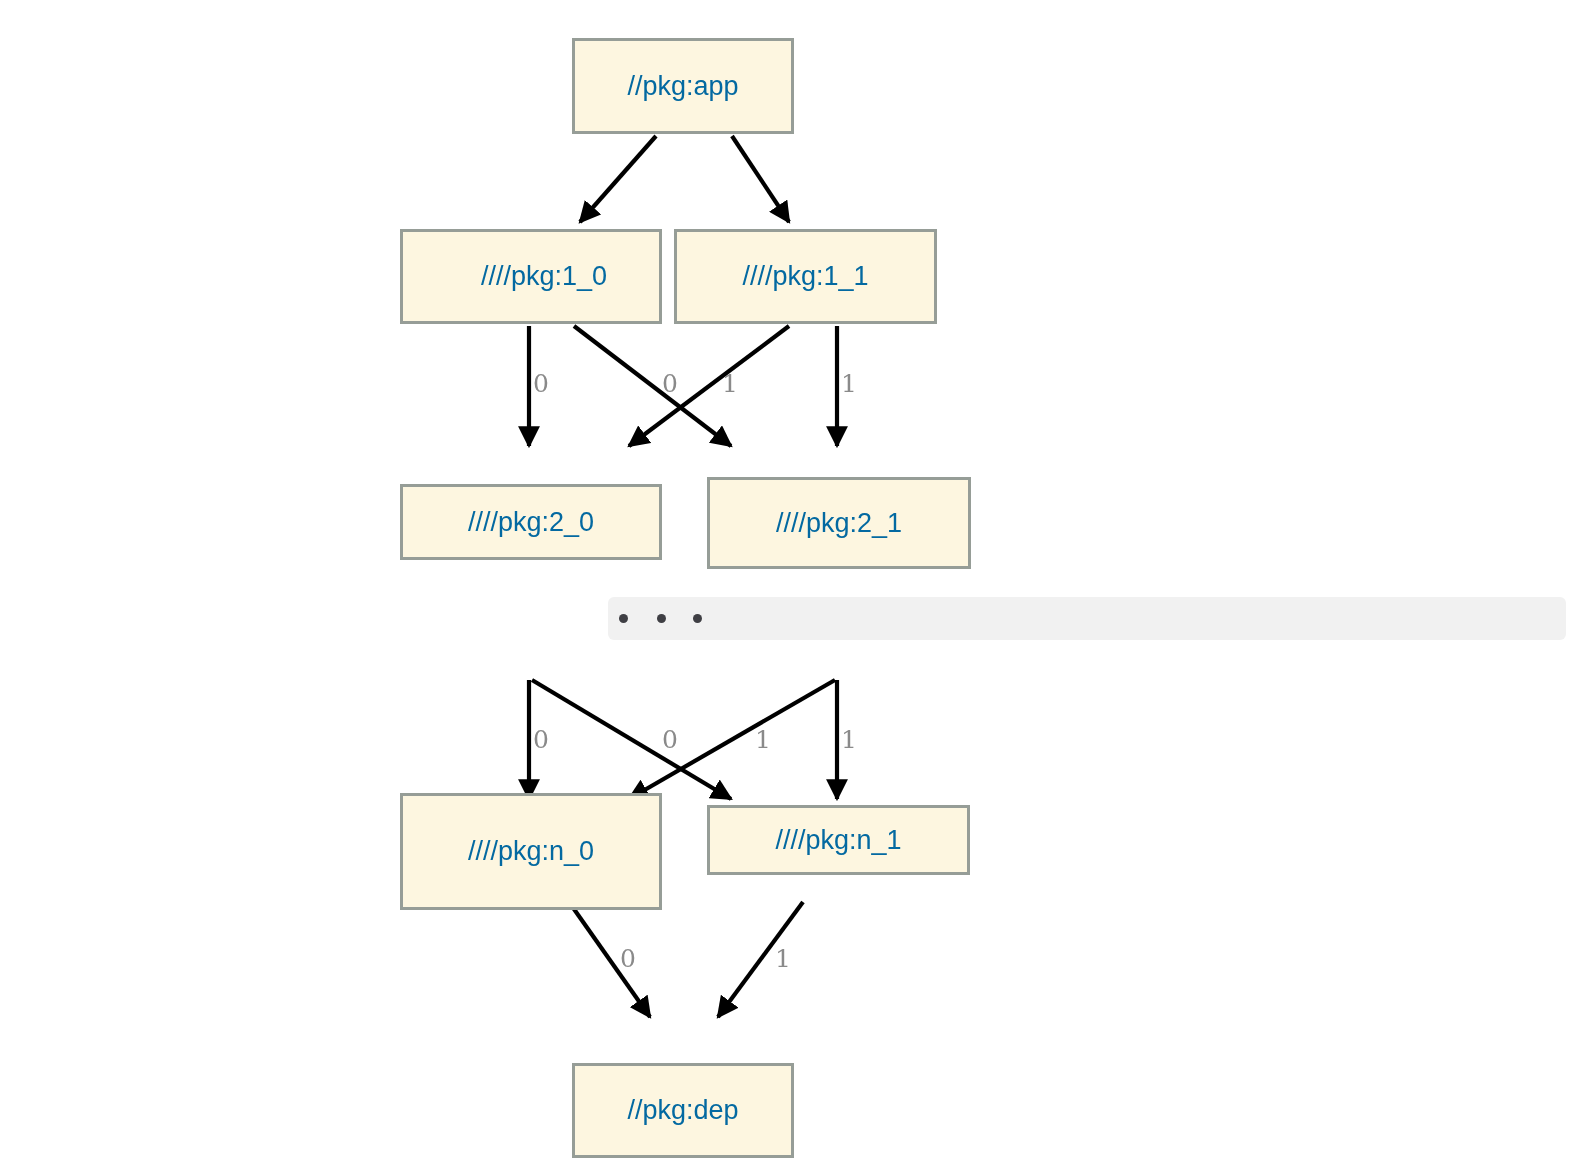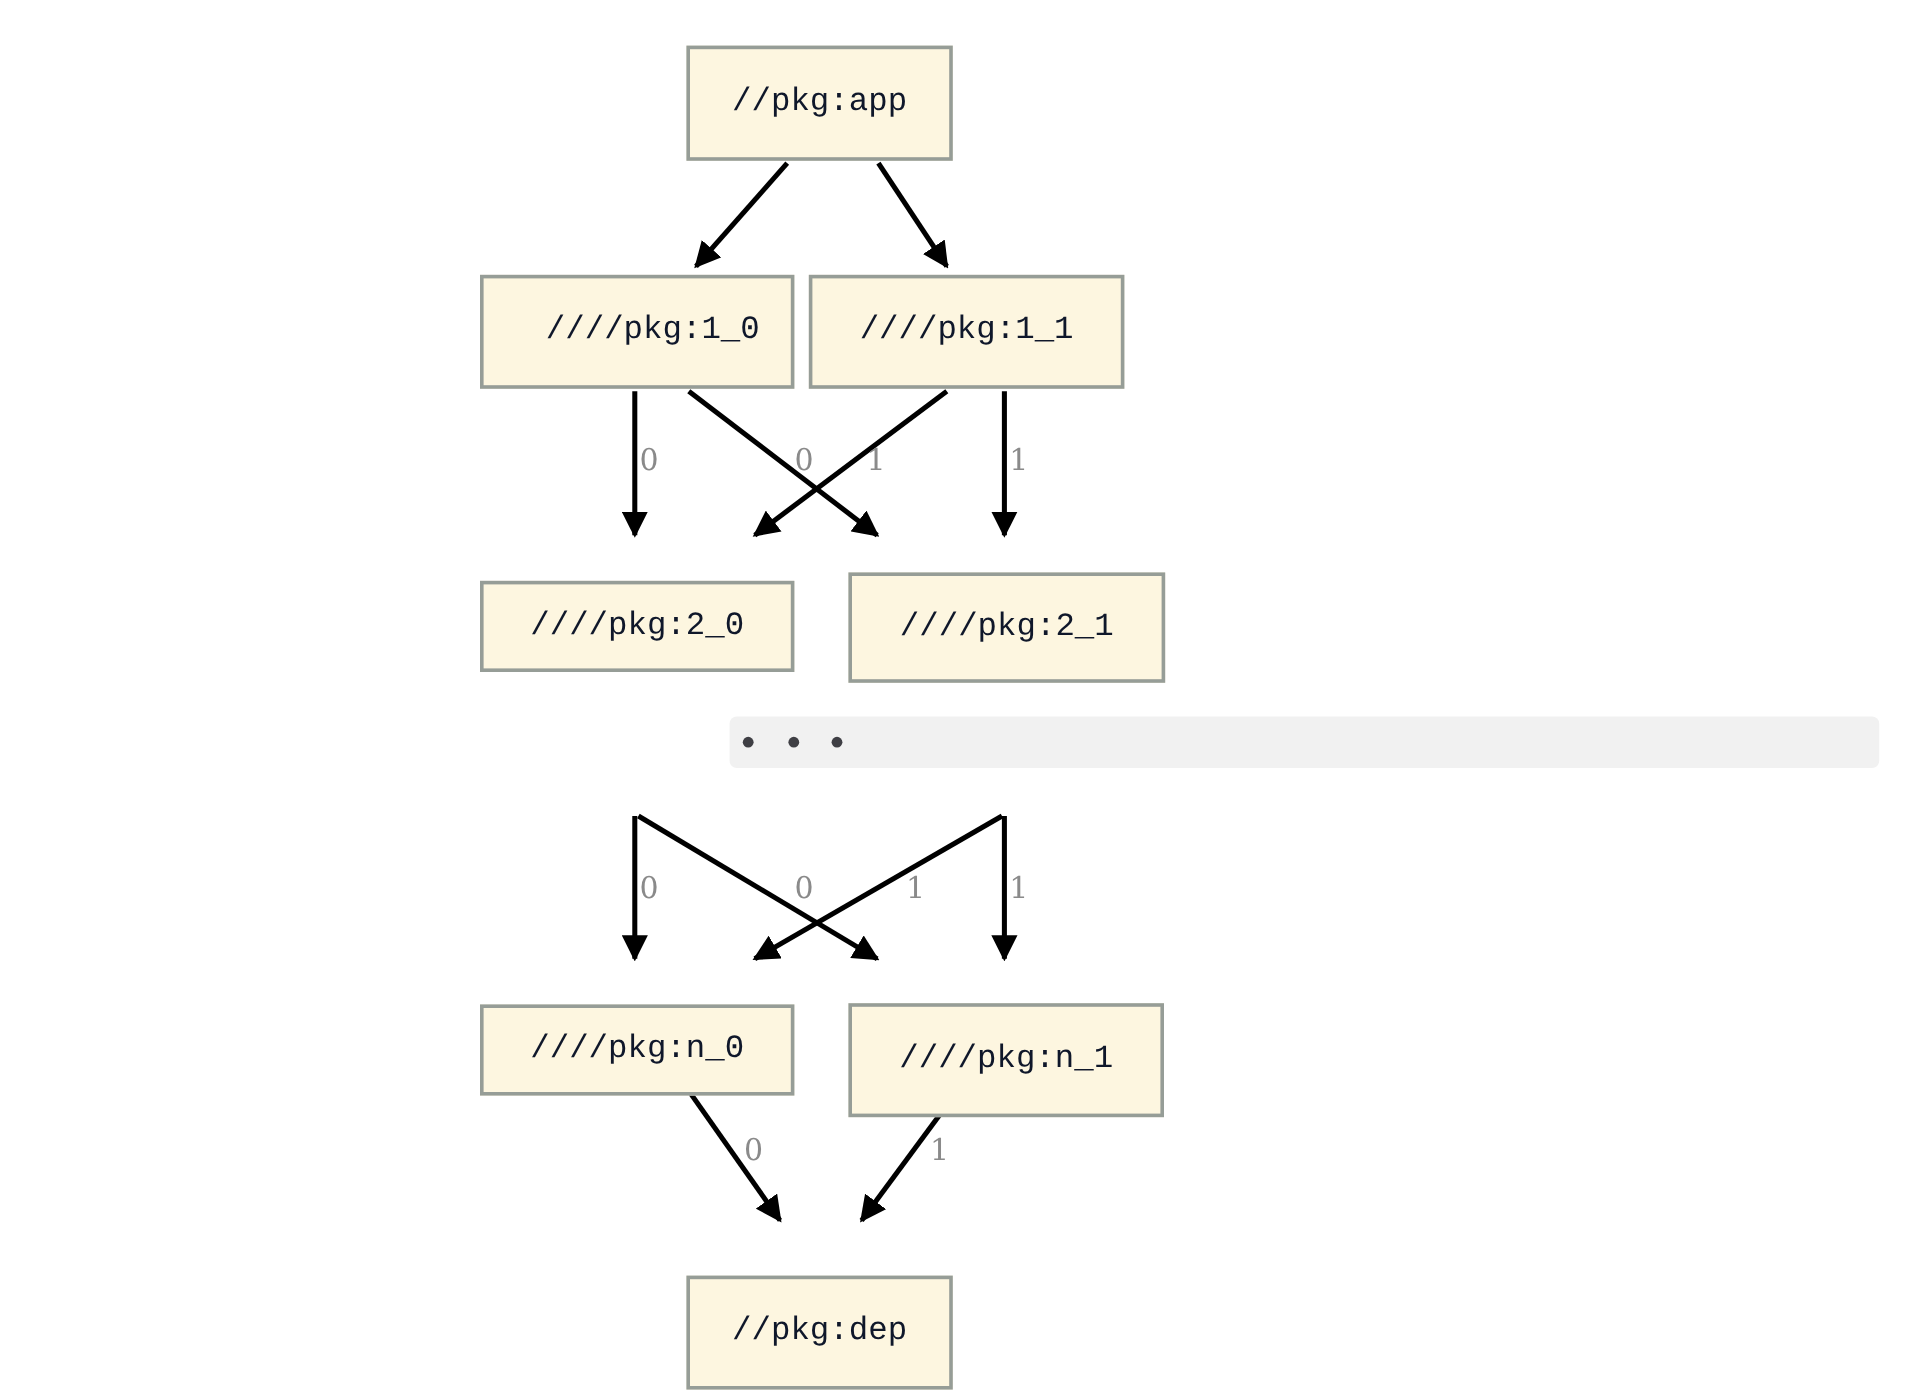--- a/index.html
+++ b/index.html
@@ -33,23 +33,23 @@
     position: absolute;
     box-sizing: border-box;
     background: #fdf6e0;
     border: 3px solid #969d97;
     display: flex;
     align-items: center;
     justify-content: center;
     z-index: 3;
   }
   .node-label {
-    font-family: Liberation Mono, monospace;
+    font-family: Liberation Sans, sans-serif;
     font-size: 27px;
-    color: #0f172a;
+    color: #0369a1;
     letter-spacing: 0px;
     white-space: nowrap;
     line-height: 1;
   }
   .edge-label {
     position: absolute;
     font-family: "DejaVu Serif", serif;
     font-size: 25px;
     color: #8a8a8a;
     z-index: 4;
@@ -147,25 +147,25 @@
   </div>
 
   <div class="node-box" style="left:400px; top:452px; width:262px; height:76px;margin-top:32px;">
     <span class="node-label">////pkg:2_0</span>
   </div>
 
   <div class="node-box" style="left:707px; top:477px; width:264px; height:92px;">
     <span class="node-label">////pkg:2_1</span>
   </div>
 
-  <div class="node-box" style="left:400px; top:837px; width:262px; height:76px;">
+  <div class="node-box" style="left:400px; top:793px; width:262px; height:117px;">
     <span class="node-label">////pkg:n_0</span>
   </div>
 
-  <div class="node-box" style="left:707px; top:805px; width:263px; height:95px;margin-top:31px;">
+  <div class="node-box" style="left:707px; top:805px; width:263px; height:70px;">
     <span class="node-label">////pkg:n_1</span>
   </div>
 
   <div class="node-box" style="left:572px; top:1063px; width:222px; height:95px;">
     <span class="node-label">//pkg:dep</span>
   </div>
 
   <div class="edge-label" style="left:533px; top:371px;">0</div>
   <div class="edge-label" style="left:662px; top:371px;">0</div>
   <div class="edge-label" style="left:722px; top:371px;">1</div>

